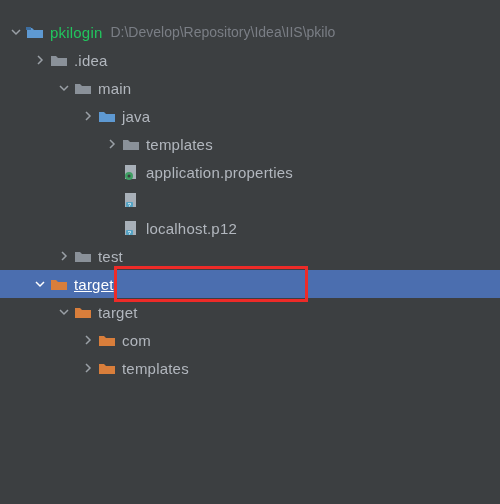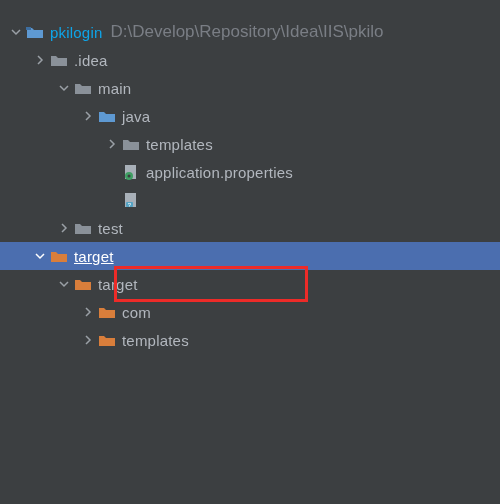--- a/index.html
+++ b/index.html
@@ -29,21 +29,21 @@
     }
     .arrow svg { display:block; }
     .arrow-spacer { width:16px; flex-shrink:0; }
     .icon {
       width:18px; height:18px;
       margin:0 6px 0 2px;
       display:inline-flex; align-items:center; justify-content:center;
       flex-shrink:0;
     }
     .label { letter-spacing:0.2px; }
-    .pathhint { color:#7A7E85; margin-left:8px; font-size:17px; }
+    .pathhint { color:#7A7E85; margin-left:8px; font-size:14px; }
     .highlight-box {
       position:absolute;
       border:3px solid #ED2B28;
       pointer-events:none;
     }
   </style>
 </head>
 <body>
 
 <div class="topbar"></div>
@@ -55,21 +55,21 @@
       <svg width="10" height="10" viewBox="0 0 10 10">
           <path d="M1 3 L5 7 L9 3" stroke="#9aa0a6" stroke-width="1.5" fill="none"></path>
         </svg>
     </span>
     <span class="icon">
       <svg width="18" height="14" viewBox="0 0 18 14">
           <path d="M1 3 L6 3 L8 5 L17 5 L17 13 L1 13 Z" fill="#5E99D2"></path>
           <rect x="0" y="2" width="5" height="3" fill="#3d6ea0"></rect>
         </svg>
     </span>
-    <span class="label" style="color:#0ea5e9;font-weight:500">pkilogin</span>
+    <span class="label" style="color:#22c55e;font-weight:500">pkilogin</span>
     <span class="pathhint">D:\Develop\Repository\Idea\IIS\pkilo</span>
   </div>
 
   <div class="row">
     <span class="indent" style="width:32px"></span>
     <span class="arrow">
       <svg width="10" height="10" viewBox="0 0 10 10">
           <path d="M3 1 L7 5 L3 9" stroke="#9aa0a6" stroke-width="1.5" fill="none"></path>
         </svg>
     </span>
@@ -146,20 +146,32 @@
     <span class="arrow-spacer"></span>
     <span class="icon">
       <svg width="16" height="16" viewBox="0 0 16 16">
           <rect x="2" y="1" width="11" height="14" fill="#A8B0B8"></rect>
           <rect x="3" y="10" width="7" height="5" rx="1" fill="#55A3C4"></rect>
           <text x="6.5" y="14.5" font-size="6" fill="#fff" text-anchor="middle">?</text>
         </svg>
     </span>
   </div>
 
+  <div class="row">
+    <span class="indent" style="width:104px"></span>
+    <span class="arrow-spacer"></span>
+    <span class="icon">
+      <svg width="16" height="16" viewBox="0 0 16 16">
+          <rect x="2" y="1" width="11" height="14" fill="#A8B0B8"></rect>
+          <rect x="3" y="10" width="7" height="5" rx="1" fill="#55A3C4"></rect>
+          <text x="6.5" y="14.5" font-size="6" fill="#fff" text-anchor="middle">?</text>
+        </svg>
+    </span>
+    <span class="label">localhost.p12</span>
+  </div>
 
   <div class="row">
     <span class="indent" style="width:56px"></span>
     <span class="arrow">
       <svg width="10" height="10" viewBox="0 0 10 10">
           <path d="M3 1 L7 5 L3 9" stroke="#9aa0a6" stroke-width="1.5" fill="none"></path>
         </svg>
     </span>
     <span class="icon">
       <svg width="18" height="14" viewBox="0 0 18 14">

